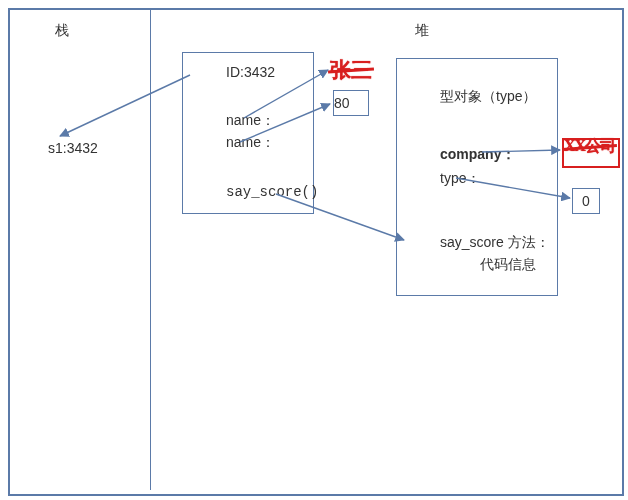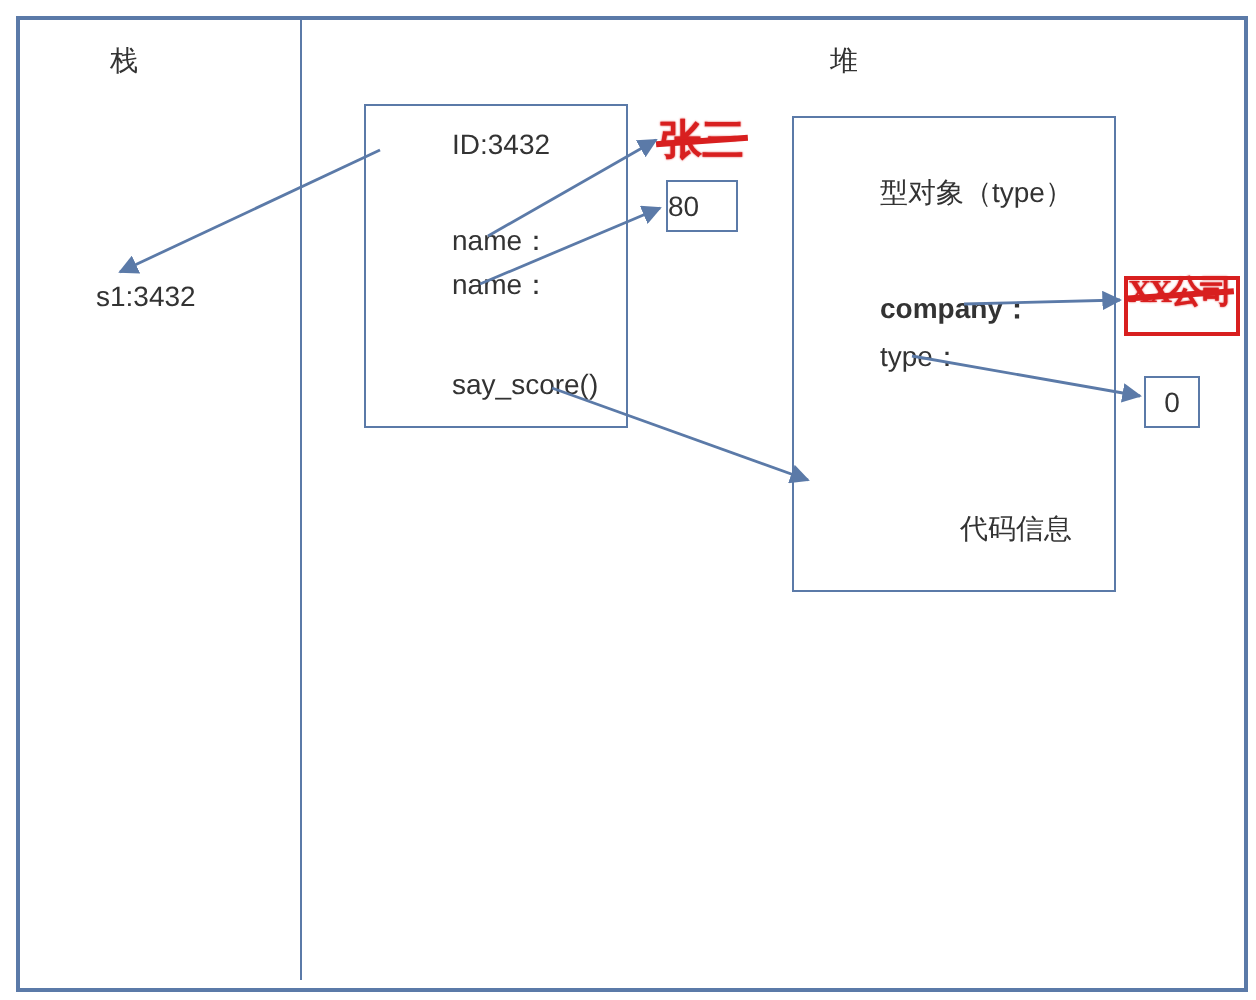--- a/index.html
+++ b/index.html
@@ -24,32 +24,33 @@
 
   <div class="label" style="left:55px;top:22px;">栈</div>
   <div class="label" style="left:415px;top:22px;">堆</div>
 
   <div class="label" style="left:28px;top:140px;margin-left:20px;">s1:3432</div>
 
   <div class="box" style="left:182px;top:52px;width:130px;height:160px;"></div>
   <div class="boxtxt" style="left:194px;top:64px;">ID:3432</div>
   <div class="boxtxt" style="left:194px;top:112px;text-align:center;">name：</div>
   <div class="boxtxt" style="left:194px;top:134px;">name：</div>
-  <div class="boxtxt" style="left:194px;top:184px;">say_score()</div>
+  <div class="boxtxt" style="left:194px;top:184px;font-family:Liberation Mono, monospace;">say_score()</div>
 
   <div class="redmark" style="left:330px;top:56px;font-size:21px;">
     <span class="strike">张三</span>
   </div>
 
   <div class="box" style="left:333px;top:90px;width:34px;height:24px;text-align:left;line-height:24px;">80</div>
 
   <div class="box" style="left:396px;top:58px;width:160px;height:236px;"></div>
   <div class="boxtxt" style="left:408px;top:88px;">型对象（type）</div>
   <div class="boxtxt" style="left:408px;top:146px;font-weight:bold;">company：</div>
   <div class="boxtxt" style="left:408px;top:170px;">type：</div>
+  <div class="boxtxt" style="left:408px;top:234px;">say_score 方法：</div>
   <div class="boxtxt" style="left:448px;top:256px;">代码信息</div>
 
   <div class="redframe" style="left:562px;top:138px;width:54px;height:26px;"></div>
   <div class="redmark" style="left:564px;top:136px;font-size:16px;letter-spacing:-1px;">
     <span class="strike">XX公司</span>
   </div>
 
   <div class="box" style="left:572px;top:188px;width:26px;height:24px;text-align:center;line-height:24px;">0</div>
 
   <svg class="arrows">

